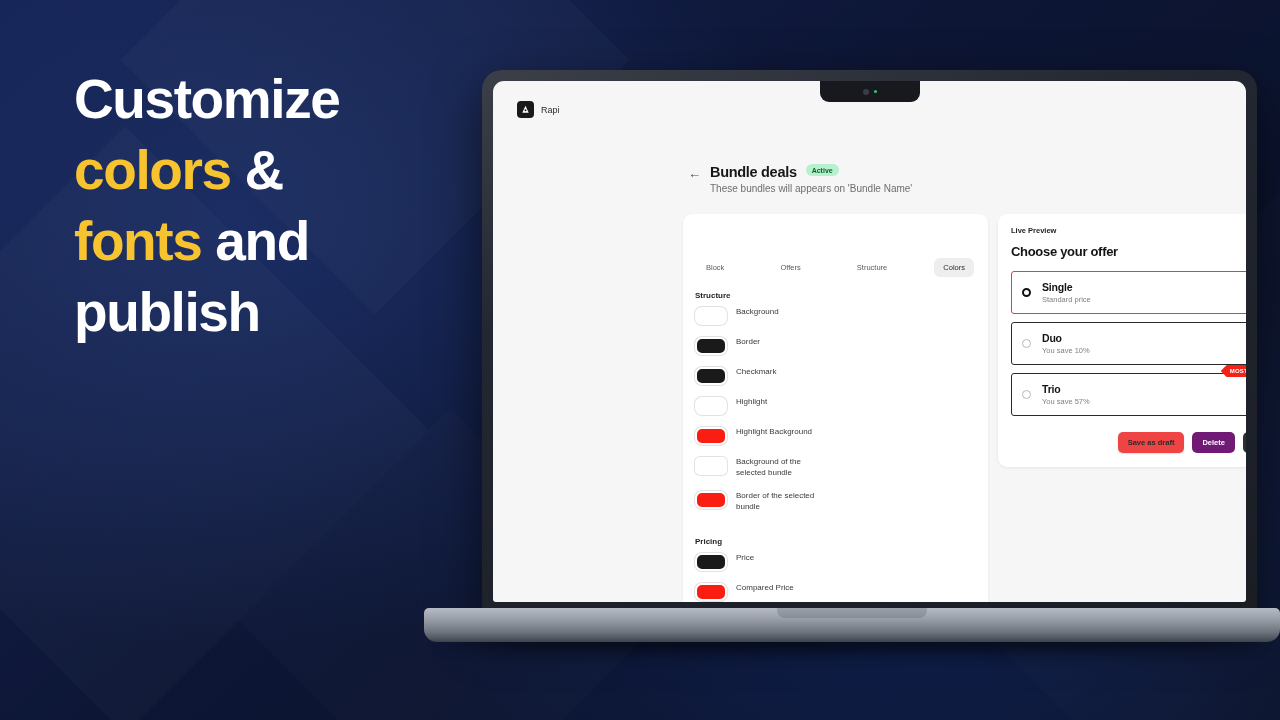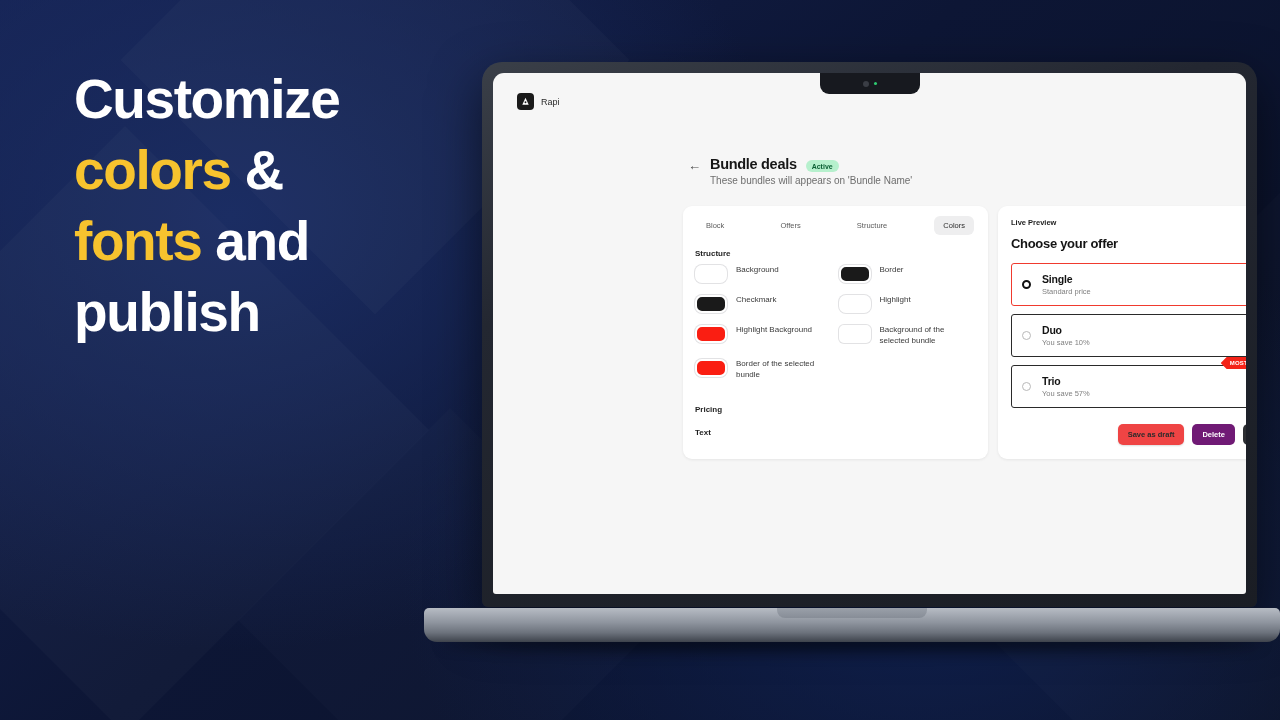--- a/index.html
+++ b/index.html
@@ -38,21 +38,21 @@
     line-height: 1.29;
     letter-spacing: -1.4px;
     color: #ffffff;
   }
   .hl-accent { color: #f7c32e; }
 
   
   .laptop { position: absolute; left: 424px; top: 62px; width: 856px; height: 580px; }
 
   .lid {
-    position: absolute; left: 58px; top: 0;
+    position: absolute; left: 58px; top: 8px;
     width: 775px; height: 545px;
     background: linear-gradient(160deg, #3a3f48 0%, #232731 32%, #1a1d24 100%);
     border-radius: 20px 20px 6px 6px;
     padding: 11px 11px 13px 11px;
     box-shadow: 0 18px 50px rgba(0,0,0,0.55);
   }
   .screen {
     position: relative;
     width: 100%; height: 100%;
     background: #f6f6f6;
@@ -102,53 +102,53 @@
     background: #1a1a1a;
     display: flex; align-items: center; justify-content: center;
   }
   .brand-name { font-size: 9px; color: #2b2b2b; font-weight: 500; }
 
   .page-head {
     position: absolute; left: 195px; top: 83px;
     display: flex; align-items: flex-start; gap: 9px;
   }
   .back-arrow { font-size: 13px; color: #4a4a4a; line-height: 1; margin-top: 3px; }
-  .title-row { display: flex; align-items: flex-end; gap: 9px; }
+  .title-row { display: flex; align-items: flex-start; gap: 9px; }
   .page-title { font-size: 14.5px; font-weight: bold; color: #171717; letter-spacing: -0.3px; }
   .status-badge {
     background: #b6f0cd; color: #0b5f34;
     font-size: 7px; font-weight: 600;
     padding: 2.5px 6px; border-radius: 7px;
   }
   .page-sub { font-size: 10px; color: #6e6e6e; margin-top: 3px; }
 
   
   .panels { position: absolute; left: 190px; top: 133px; display: flex; gap: 10px; }
 
   .card {
     background: #ffffff;
     border-radius: 9px;
     box-shadow: 0 1px 3px rgba(0,0,0,0.07);
   }
   .settings-card { width: 305px; padding: 10px 12px 16px; }
   .preview-card { width: 305px; padding: 12px 13px 14px; align-self: flex-start; }
 
-  .tabs { display: flex; align-items: center; justify-content: space-between; padding: 0 2px; }
+  .tabs { display: flex; align-items: center; justify-content: space-between; padding: 0 2px; margin-top: 34px; }
   .tab {
     font-size: 7.5px; color: #5c5c5c;
     padding: 5px 9px; border-radius: 6px;
     white-space: nowrap;
   }
   .tab.active { background: #eeeeef; color: #2b2b2b; }
 
   .group-label {
     font-size: 8px; font-weight: bold; color: #1e1e1e;
     margin: 14px 0 6px 0;
   }
-  .swatch-grid { display: grid; grid-template-columns: 1fr 1fr; column-gap: 6px; }
+  .swatch-grid { display: grid; grid-template-columns: 1fr; column-gap: 6px; }
   .swatch-row {
     display: flex; align-items: flex-start; gap: 9px;
     margin-bottom: 11px;
   }
   .swatch {
     flex: 0 0 auto;
     width: 32px; height: 18px;
     border-radius: 7px;
     border: 2px solid #ffffff;
     box-shadow: 0 0 0 1px #e2e2e4;
@@ -292,20 +292,30 @@
                   <div class="swatch-row">
                     <span class="swatch plain" style="background: rgb(255, 255, 255);"></span>
                     <span class="swatch-label">Background of the selected bundle</span>
                   </div>
                   <div class="swatch-row">
                     <span class="swatch" style="background: rgb(250, 30, 18);"></span>
                     <span class="swatch-label">Border of the selected bundle</span>
                   </div>
                 </div>
                 <div class="group-label">Pricing</div>
+                <div class="swatch-grid">
+                  <div class="swatch-row">
+                    <span class="swatch" style="background: rgb(26, 26, 26);"></span>
+                    <span class="swatch-label">Price</span>
+                  </div>
+                  <div class="swatch-row">
+                    <span class="swatch" style="background: rgb(250, 30, 18);"></span>
+                    <span class="swatch-label">Compared Price</span>
+                  </div>
+                </div>
                 <div class="group-label">Text</div>
               </div>
           </div>
 
           <div class="card preview-card">
             <div class="lp-label">Live Preview</div>
             <div class="lp-title">Choose your offer</div>
             <div class="offers" id="offers">
                 <div class="offer selected">
                   <span class="radio on"></span>

